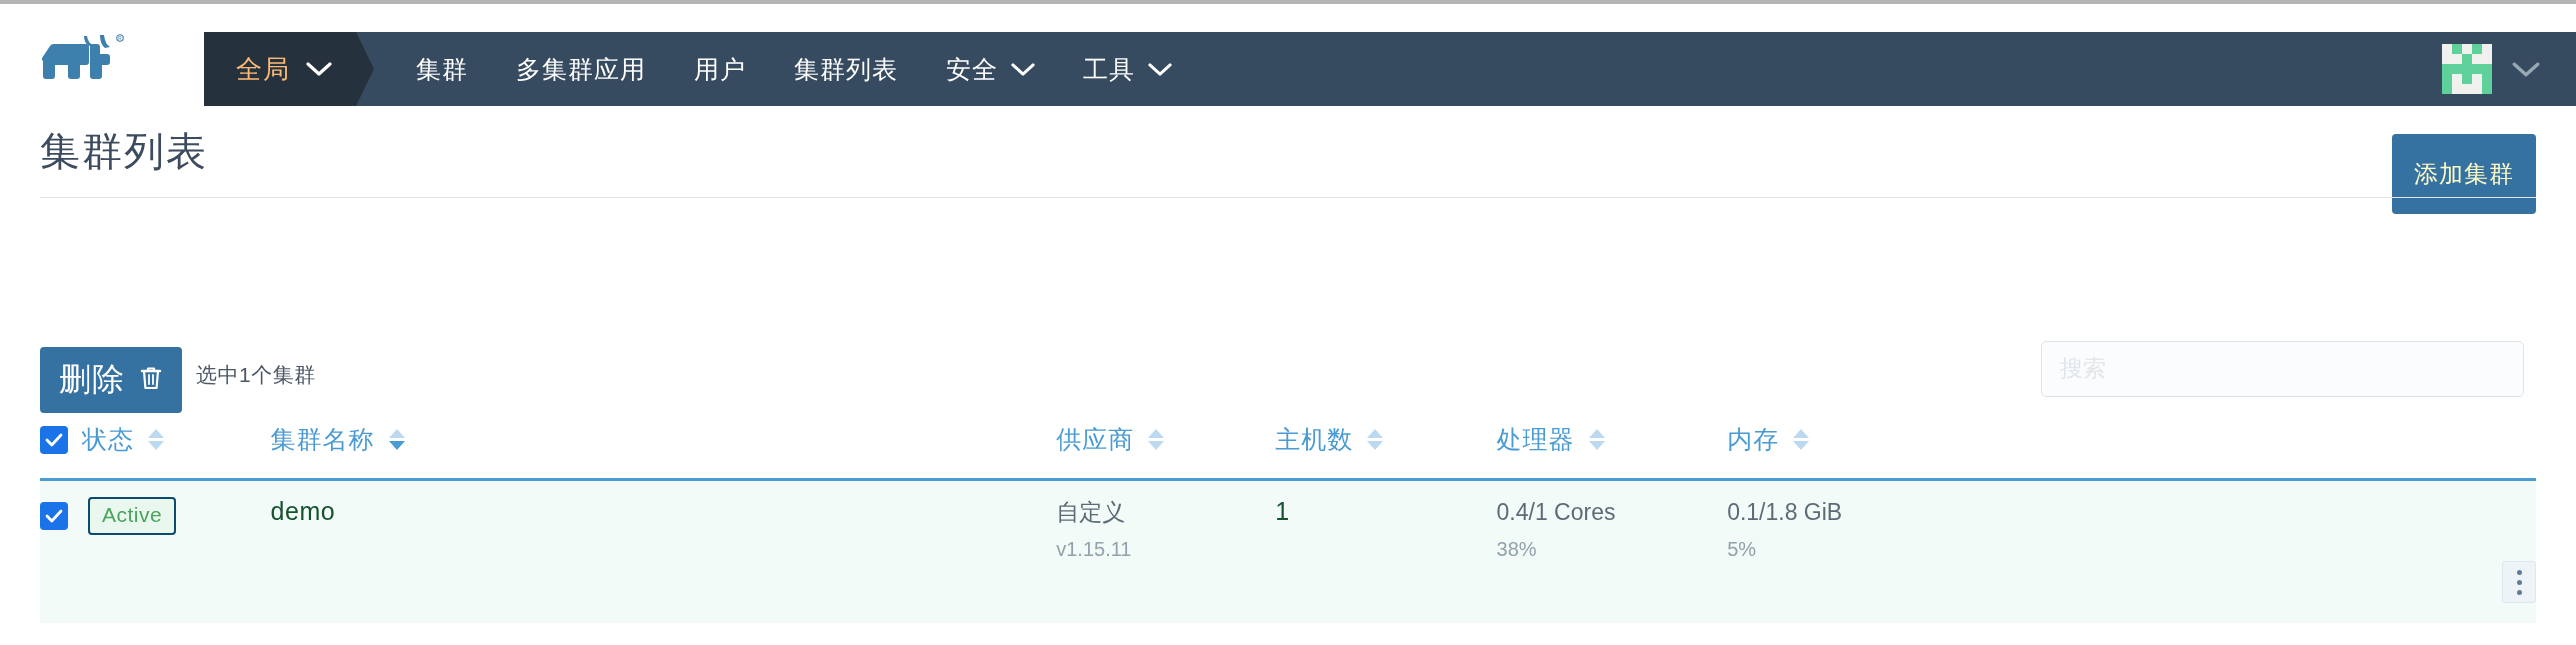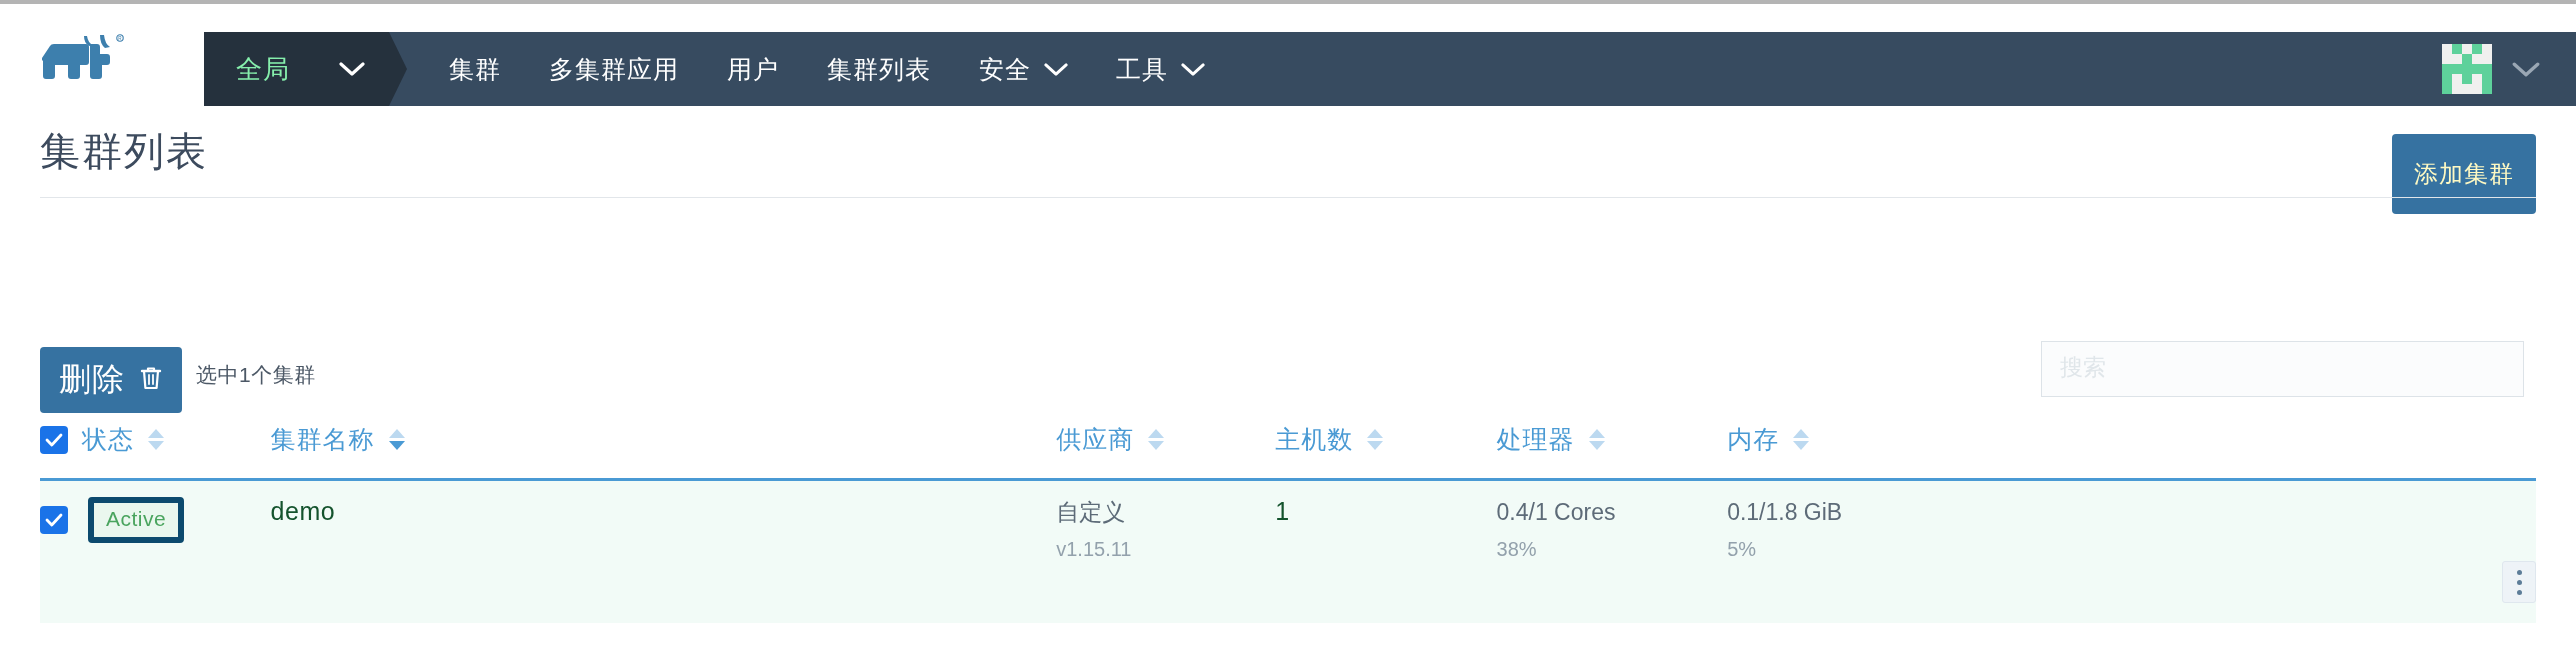--- a/index.html
+++ b/index.html
@@ -33,25 +33,24 @@
     height: 74px;
     display: flex; align-items: stretch;
     background: #374b60;
     width: 2372px;
   }
   .nav-scope {
     background: #25313d;
     display: flex; align-items: center;
     padding: 0 24px 0 32px;
     position: relative;
-    color: #86efac;
+    color: #fdba74;
     font-size: 26px;
     letter-spacing: 1px;
     z-index: 2;
-    gap: 33px;
   }
   .nav-scope .chev { margin-left: 16px; display: inline-flex; }
   .nav-scope::after {
     content: "";
     position: absolute; right: -18px; top: 0;
     width: 0; height: 0;
     border-top: 37px solid transparent;
     border-bottom: 37px solid transparent;
     border-left: 18px solid #25313d;
   }
@@ -135,26 +134,26 @@
   }
   .sel-count {
     position: absolute; left: 156px; top: 14px;
     font-size: 21px; color: #4c5866;
     letter-spacing: 0.5px;
   }
   .search-box {
     position: absolute; right: 12px; top: -6px;
     width: 483px; height: 56px;
     border: 1px solid #dde3e8;
-    border-radius: 0;
+    border-radius: 5px;
     background: #fbfcfd;
     font-size: 23px;
     color: #5a6a78;
     padding: 8px 18px;
-    font-family: Liberation Mono, monospace;
+    font-family: Liberation Serif, serif;
     outline: none;
   }
   .search-box::placeholder { color: #e0e6ea; }
 
   
   .tbl {
     position: absolute; left: 40px; top: 417px;
     width: 2496px;
     border-collapse: collapse;
     table-layout: fixed;
@@ -200,21 +199,21 @@
     border-radius: 4px;
     background: #1a73e8;
     display: inline-flex; align-items: center; justify-content: center;
     cursor: pointer;
     flex: none;
   }
   .cb svg { display: block; }
 
   .badge {
     display: inline-block;
-    border: 6px solid #0c4a6e;
+    border: 2px solid #0c4a6e;
     background: #eaf7ee;
     color: #4aa45e;
     font-size: 21px;
     padding: 4px 12px 6px 12px;
     border-radius: 4px;
     letter-spacing: 0.5px;
   }
   .link { color: #14532d; font-size: 25px; cursor: pointer; letter-spacing: 0.5px; }
 
   .kebab {

